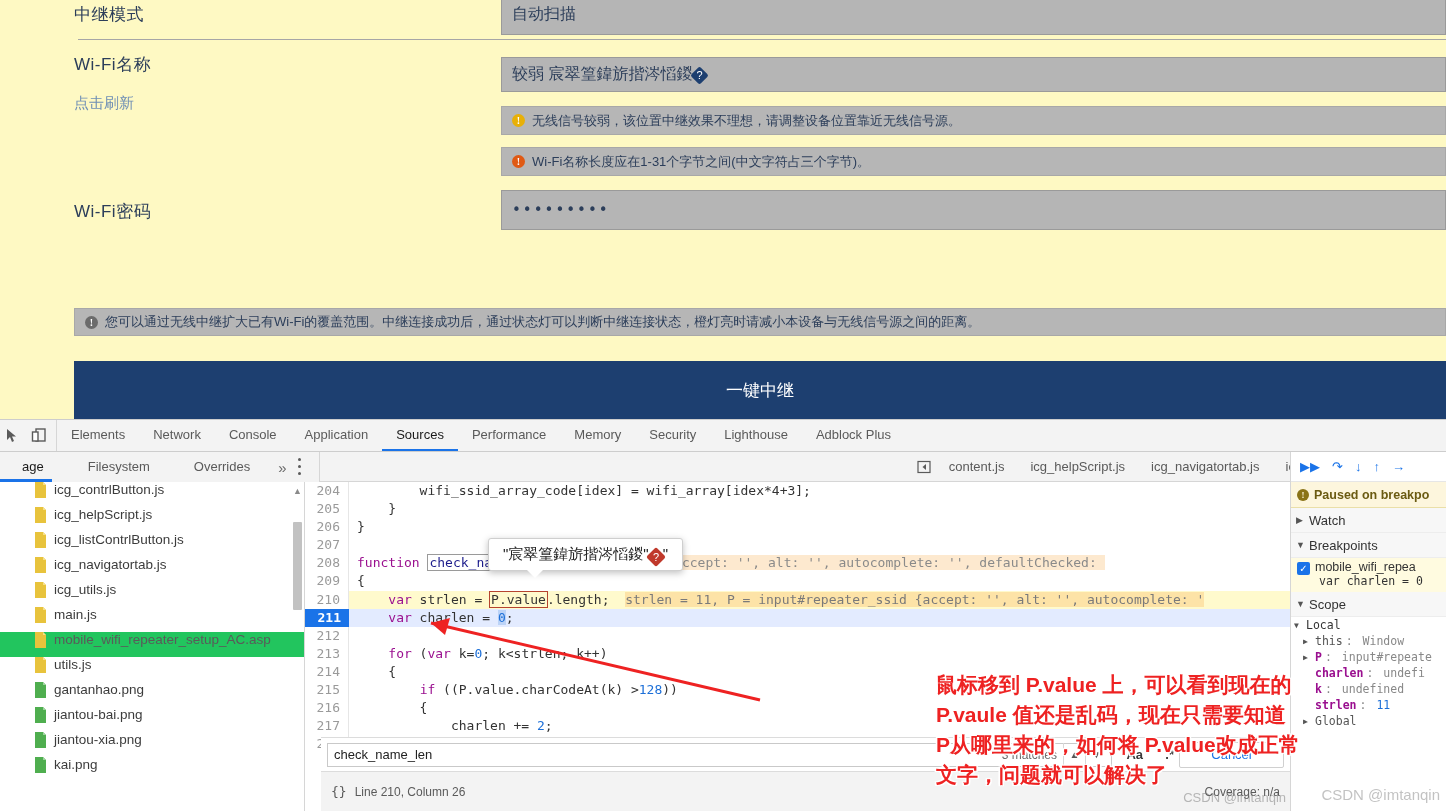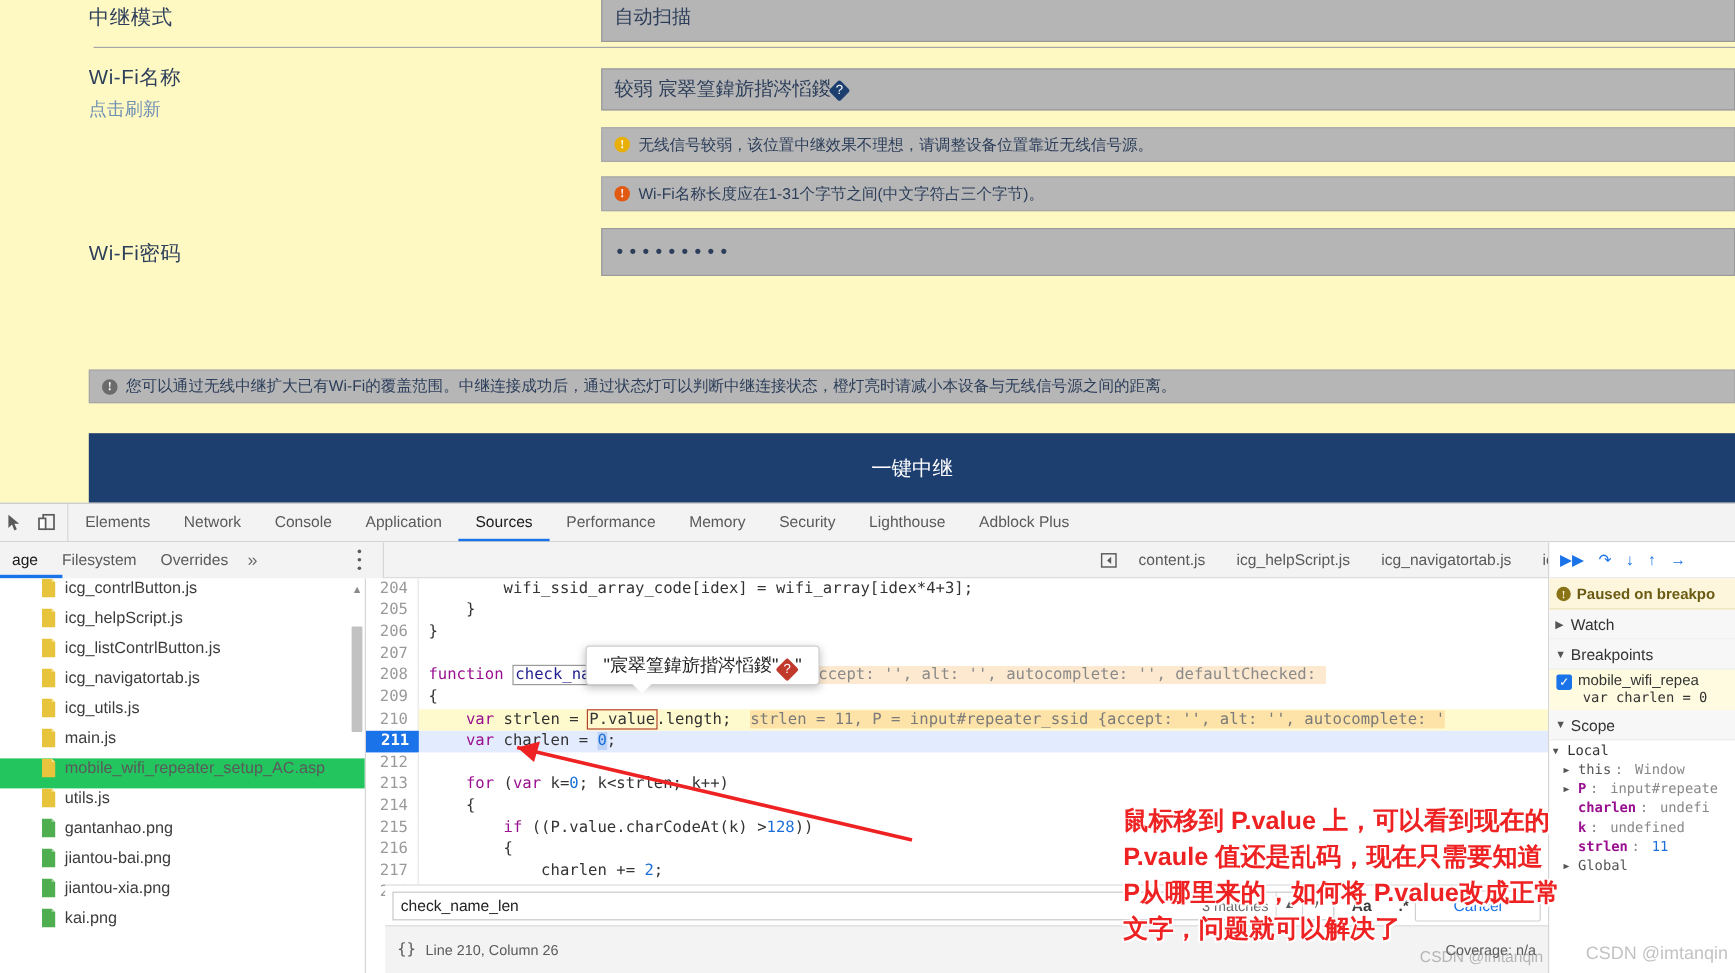--- a/index.html
+++ b/index.html
@@ -15,21 +15,21 @@
   
   #router-page {
     position:absolute; left:0; top:0; width:1446px; height:419px;
     background:#fef9c3;
   }
   .form-row { position:absolute; left:74px; }
   .form-label {
     color:#2c3e5a; font-size:17px; letter-spacing:.5px;
   }
   .form-sublink {
-    color:#6f8fb5; font-size:15px; margin-top:6px; cursor:pointer;
+    color:#6f8fb5; font-size:15px; margin-top:18px; cursor:pointer;
   }
   .hr-line {
     position:absolute; left:78px; width:1368px; height:1px;
     background:#a6a6a6;
   }
   .field-box {
     position:absolute;
     border:1px solid #9a9a9a;
     background:#b5b5b5;
     color:#2c3e5a;
@@ -105,21 +105,21 @@
   .dt-tab.active { color:#1a1a1a; border-bottom-color:#1a73e8; }
 
   
   #dt-second { display:flex; height:30px; background:#f3f3f3; }
   #nav-subtabs {
     width:320px; display:flex; align-items:center;
     background:#f3f3f3; border-right:1px solid #d6d6d6;
     position:relative;
   }
   .nav-subtab {
-    font-size:13px; color:#5a5a5a; padding:0 10px;
+    font-size:13px; color:#5a5a5a; padding:0 22px;
     line-height:28px; cursor:pointer; white-space:nowrap;
   }
   .nav-subtab.active { color:#1a1a1a; }
   .nav-active-underline{
     position:absolute; left:0; bottom:0; width:52px; height:3px; background:#1a73e8;
   }
   .kebab {
     position:absolute; right:18px; top:6px;
     width:3px; height:17px;
     display:flex; flex-direction:column; justify-content:space-between;

